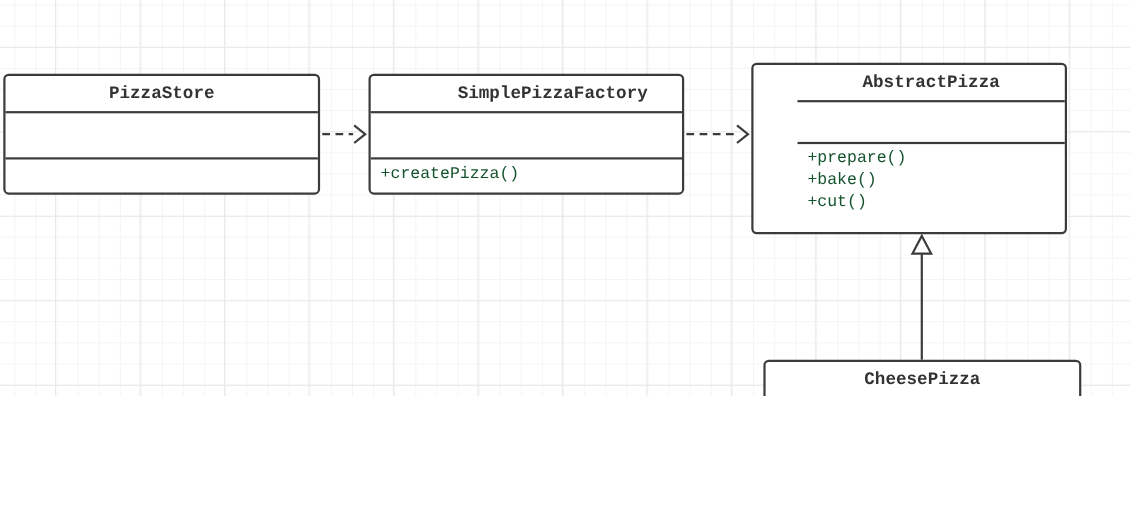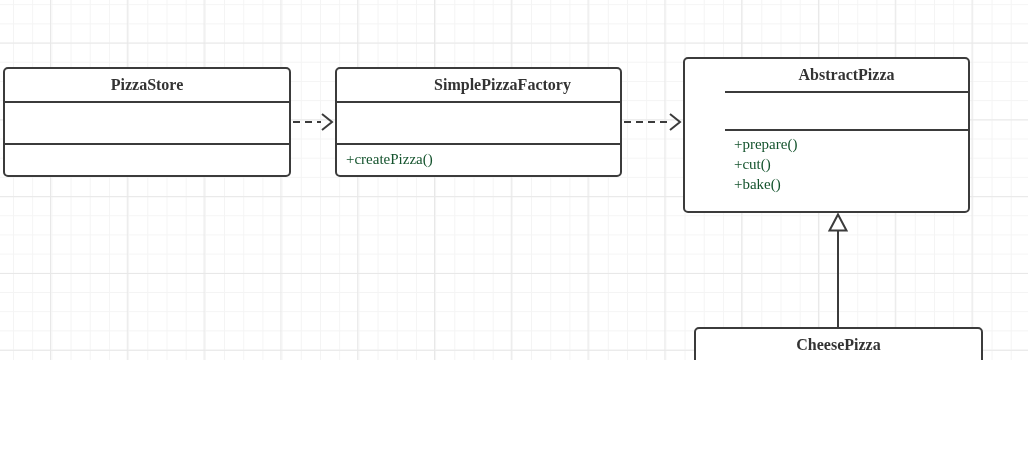--- a/index.html
+++ b/index.html
@@ -1,20 +1,20 @@
 <!DOCTYPE html>
 <html><head>
 <meta charset="utf-8">
 <style>
   html,body{margin:0;padding:0;background:#ffffff;}
   .canvas{
     position:relative;
     width:1028px;height:360px;
     overflow:hidden;
-    font-family:Liberation Serif, serif;
+    font-family:Liberation Mono, monospace;
     background-color:#ffffff;
     background-image:
       linear-gradient(to right, #e8e8e8 1px, transparent 1px),
       linear-gradient(to bottom, #e8e8e8 1px, transparent 1px),
       linear-gradient(to right, #f4f4f4 1px, transparent 1px),
       linear-gradient(to bottom, #f4f4f4 1px, transparent 1px);
     background-size:76.8px 76.8px,76.8px 76.8px,19.2px 19.2px,19.2px 19.2px;
     background-position:-26.8px -34.2px,-26.8px -34.2px,-6.2px -15px,-6.2px -15px;
   }
   .uml-class{
@@ -105,22 +105,22 @@
     <div class="uml-methods">
       <div class="m">+createPizza()</div>
     </div>
   </div>
 
   <div class="uml-class" id="abstract-pizza">
     <div class="uml-title">AbstractPizza</div>
     <div class="uml-attrs"></div>
     <div class="uml-methods">
       <div class="m">+prepare()</div>
+      <div class="m">+bake()</div>
       <div class="m">+cut()</div>
-      <div class="m">+bake()</div>
     </div>
   </div>
 
   <div class="uml-class" id="cheese-pizza">
     <div class="uml-title">CheesePizza</div>
     <div class="uml-attrs"></div>
     <div class="uml-methods"></div>
   </div>
 
 </div>

